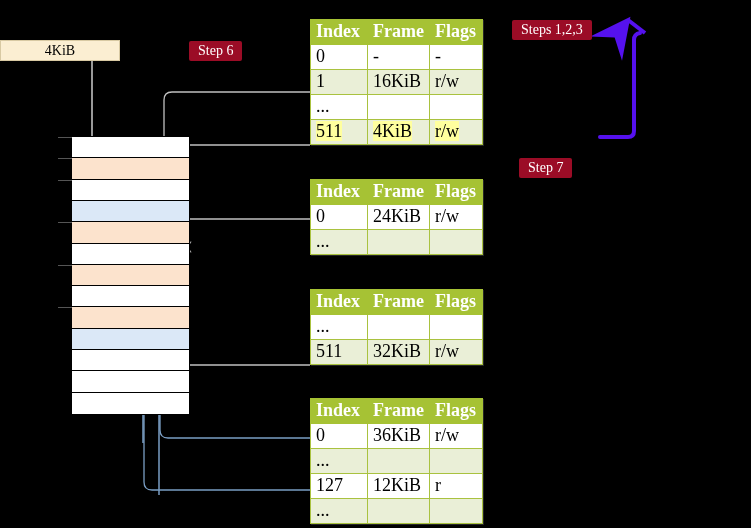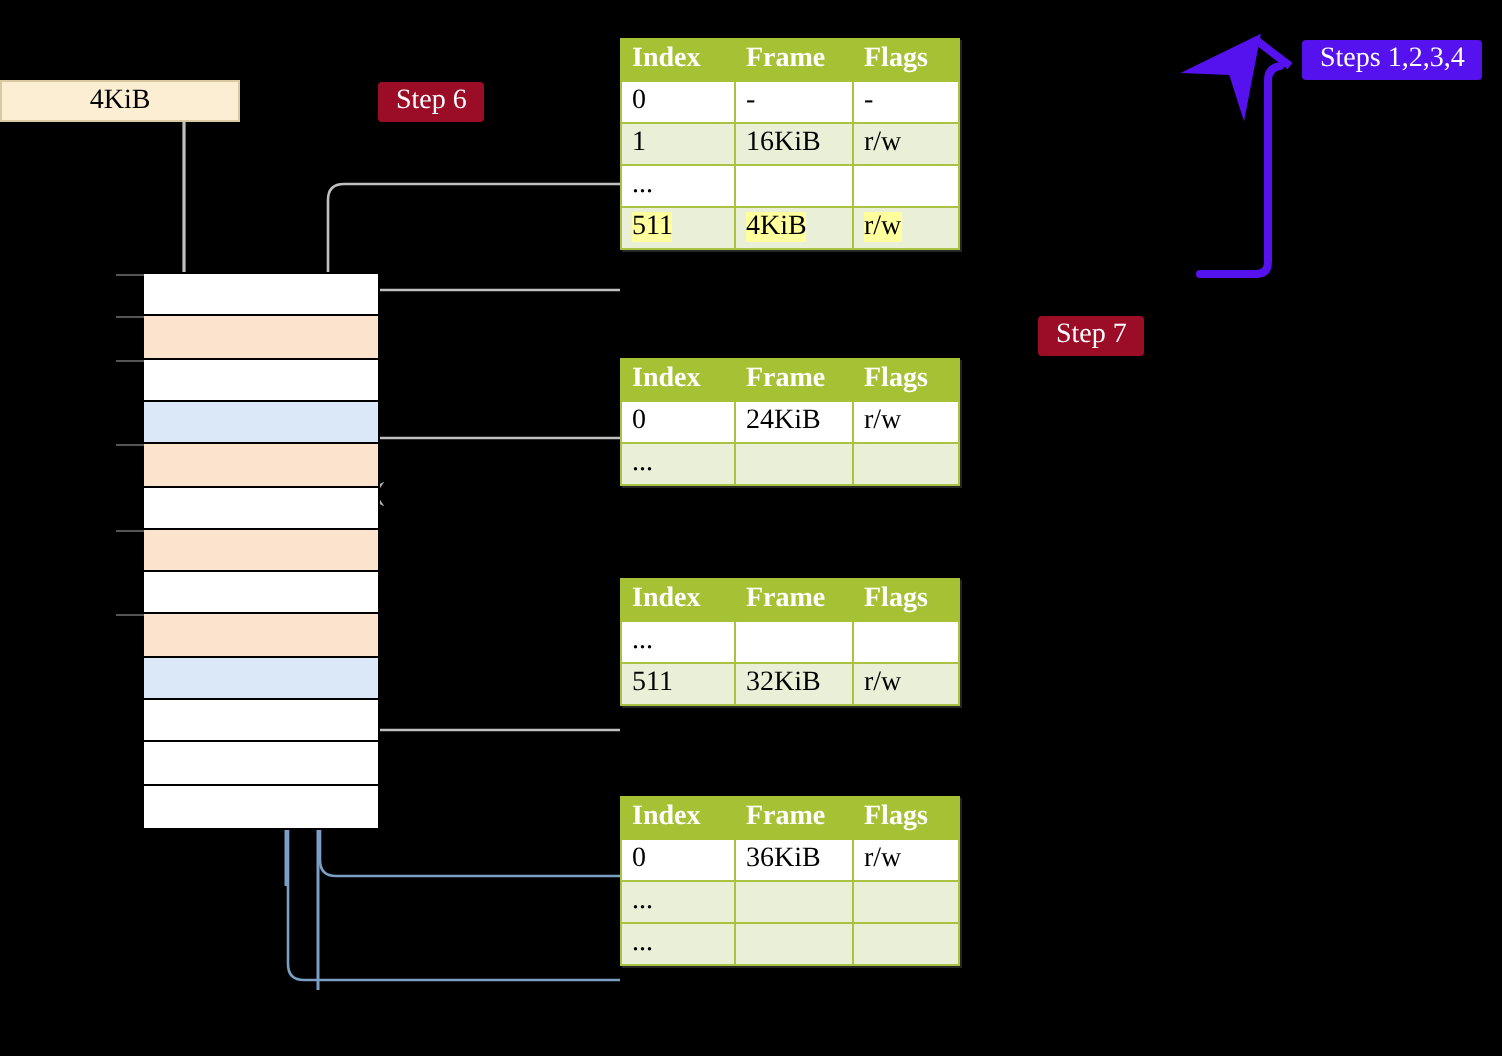--- a/index.html
+++ b/index.html
@@ -52,21 +52,21 @@
   .memrow.blue{background:#dbe8f7;}
   .memrow.white{background:#ffffff;}
   
   .tick{position:absolute;height:1px;background:#555;width:14px;left:-14px;}
 
   
   .ptable{
     position:absolute;
     border-collapse:collapse;
     background:#fff;
-    font-size:14px;
+    font-size:18px;
     box-shadow:1px 1px 0 rgba(255,255,255,.15);
   }
   .ptable td,.ptable th{
     border:1px solid #a9c23f;
     padding:1px 5px 2px 5px;
     height:21px;
     box-sizing:border-box;
     text-align:left;
     vertical-align:middle;
     font-weight:normal;
@@ -151,21 +151,21 @@
       <path d="M645,33 L628,20" fill="none" stroke="#5511ee" stroke-width="4" marker-end="url(#apurple)" transform="translate(0,0)"></path>
     </g>
   </svg>
 
   <div id="kib-box">
     <span>4KiB</span>
   </div>
 
   <div class="badge red" id="badge-step0">Step 6</div>
   <div class="badge red" id="badge-step4">Step 7</div>
-  <div class="badge blue" id="badge-steps1234">Steps 1,2,3,4</div>
+  <div class="badge red" id="badge-steps123">Steps 1,2,3</div>
 
   <div id="memcol">
       <div class="memrow white" style="top: 0px; height: 21.3077px;"></div>
       <div class="memrow orange" style="top: 21.3077px; height: 21.3077px;"></div>
       <div class="memrow white" style="top: 42.6154px; height: 21.3077px;"></div>
       <div class="memrow blue" style="top: 63.9231px; height: 21.3077px;"></div>
       <div class="memrow orange" style="top: 85.2308px; height: 21.3077px;"></div>
       <div class="memrow white" style="top: 106.538px; height: 21.3077px;"></div>
       <div class="memrow orange" style="top: 127.846px; height: 21.3077px;"></div>
       <div class="memrow white" style="top: 149.154px; height: 21.3077px;"></div>
@@ -270,20 +270,25 @@
         <tr class="plain">
           <td class="col-index">0</td>
           <td class="col-frame">36KiB</td>
           <td class="col-flags">r/w</td>
         </tr>
         <tr class="alt">
           <td class="col-index">...</td>
           <td class="col-frame"></td>
           <td class="col-flags"></td>
         </tr>
+        <tr class="plain">
+          <td class="col-index">127</td>
+          <td class="col-frame">12KiB</td>
+          <td class="col-flags">r</td>
+        </tr>
         <tr class="alt">
           <td class="col-index">...</td>
           <td class="col-frame"></td>
           <td class="col-flags"></td>
         </tr>
       </tbody>
   </table>
 
 </div>
 

